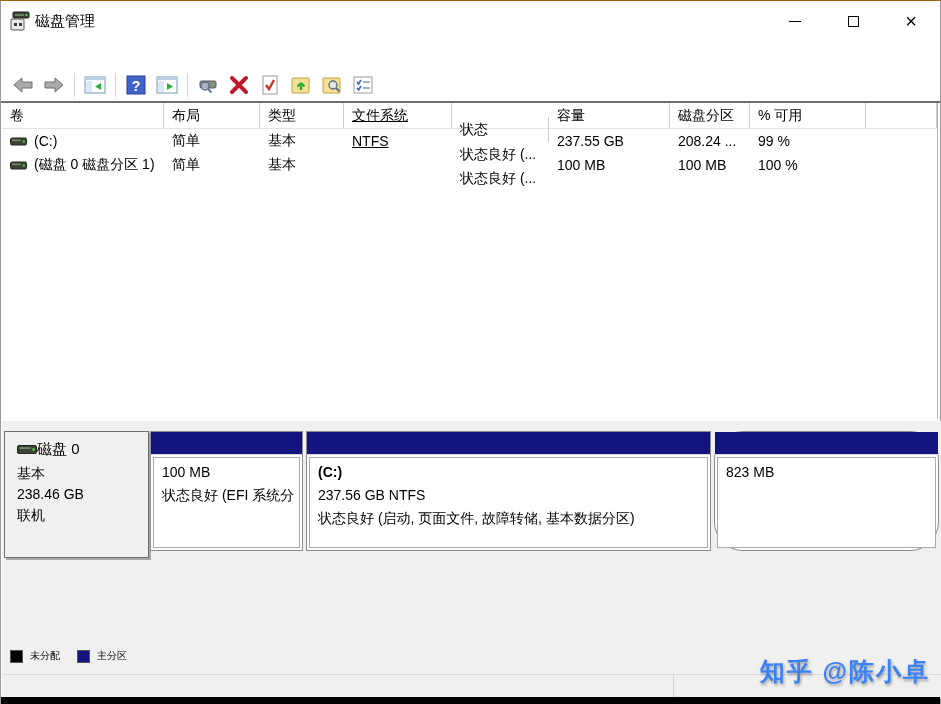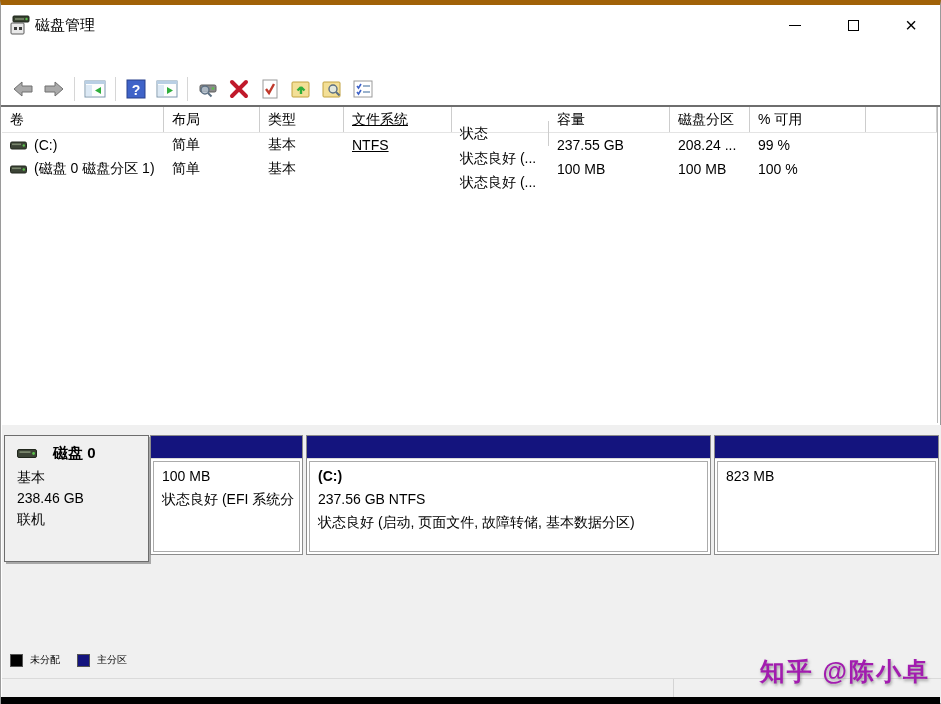--- a/index.html
+++ b/index.html
@@ -1,19 +1,19 @@
 <!DOCTYPE html>
 <html><head>
 <meta charset="utf-8">
 <style>
   * { margin:0; padding:0; box-sizing:border-box; }
   html,body { width:941px; height:704px; overflow:hidden;
     font-family:"Liberation Sans","DejaVu Sans",sans-serif; background:#fff; }
   .window { position:relative; width:941px; height:704px; background:#fff;
-    border-left:1px solid #9a9a9a; border-right:1px solid #9a9a9a; border-top:5px solid #a16207; }
+    border-left:1px solid #9a9a9a; border-right:1px solid #9a9a9a; border-top:1px solid #a16207; }
 
   
   .titlebar { position:absolute; top:0; left:0; right:0; height:40px; background:#fff; }
   .titlebar .app-title { position:absolute; left:34px; top:11px; font-size:15px; color:#000; }
   .title-icon { position:absolute; left:8px; top:9px; width:22px; height:22px; }
   .win-btn { position:absolute; top:0; width:58px; height:40px; display:flex; align-items:center; justify-content:center; cursor:default; }
   .btn-min { right:116px; } .btn-max { right:58px; } .btn-close { right:0; }
   .glyph-min { width:12px; border-bottom:1px solid #000; height:1px; }
   .glyph-max { width:11px; height:11px; border:1px solid #000; }
   .glyph-close { font-size:20px; line-height:20px; color:#000; font-weight:300; }
@@ -39,43 +39,43 @@
   .lv-row .cell { padding-left:8px; white-space:nowrap; overflow:hidden; }
   .c0{width:162px;} .c1{width:96px;} .c2{width:84px;} .c3{width:108px;text-decoration:underline;}
   .c4{width:97px;margin-top:28px;} .c5{width:121px;} .c6{width:80px;} .c7{width:116px;} .c8{flex:1;}
   .vol-cell { display:flex; align-items:center; gap:7px; }
   .drive-ico { flex:0 0 auto; }
 
   
   .gview { position:absolute; top:420px; left:1px; width:939px; height:278px; background:#f0f0f0; }
   .disk-info { position:absolute; left:2px; top:10px; width:145px; height:127px; background:#f0f0f0;
     border:1px solid #6d6d6d; box-shadow:2px 2px 0 #a8a8a8; padding:8px 0 0 12px; font-size:14px; color:#000; }
-  .disk-title { display:flex; align-items:center; gap:16px; font-weight:bold; font-size:15px; margin-bottom:4px; }
+  .disk-title { display:flex; align-items:center; gap:0; font-weight:normal; font-size:15px; margin-bottom:4px; }
   .disk-info .line { line-height:21px; }
 
   .part { position:absolute; top:10px; height:120px; border:1px solid #8c8c8c; background:#fff; }
   .part-head { height:23px; border-bottom:1px solid #d9d9d9; }
   .part-body { position:absolute; top:25px; left:2px; right:2px; bottom:2px; border:1px solid #ababab;
     background:#fff; padding:3px 0 0 8px; font-size:14px; overflow:hidden; }
   .part-body .pl { line-height:23px; white-space:nowrap; }
   .pl-name { font-weight:bold; }
   .p-efi { left:148px; width:153px; }
   .p-c   { left:304px; width:405px; }
-  .p-res { left:712px; width:225px; }
+  .p-res { left:712px; width:225px;border-radius:29px; }
 
   
   .legend { position:absolute; left:8px; top:228px; display:flex; align-items:flex-start; gap:17px; font-size:10px; }
   .legend .sw { width:13px; height:13px; display:inline-block; border:1px solid #555; }
   .legend .item { display:flex; align-items:center; gap:7px; }
   .statusbar { position:absolute; left:0; right:0; top:253px; height:25px; border-top:1px solid #dadada; }
   .statusbar .vsep { position:absolute; left:671px; top:0; bottom:0; width:1px; background:#d4d4d4; }
   .bottombar { position:absolute; left:0; right:0; bottom:0; height:7px; background:#000; }
 
   .watermark { position:absolute; right:10px; bottom:16px; font-size:25px; letter-spacing:2px;
-    color:#a21caf; text-shadow:1px 2px 3px rgba(90,90,90,0.55); font-weight:bold; }
+    color:#3b82f6; text-shadow:1px 2px 3px rgba(90,90,90,0.55); font-weight:bold; }
 </style>
 </head>
 <body>
 
 <div class="window">
 
   <div class="titlebar">
     <svg class="title-icon" viewBox="0 0 22 22">
       <rect x="4" y="2" width="16" height="6" rx="1" fill="#37412f" stroke="#1d241a"></rect>
       <rect x="6" y="4" width="9" height="2" fill="#6d7a60"></rect>

